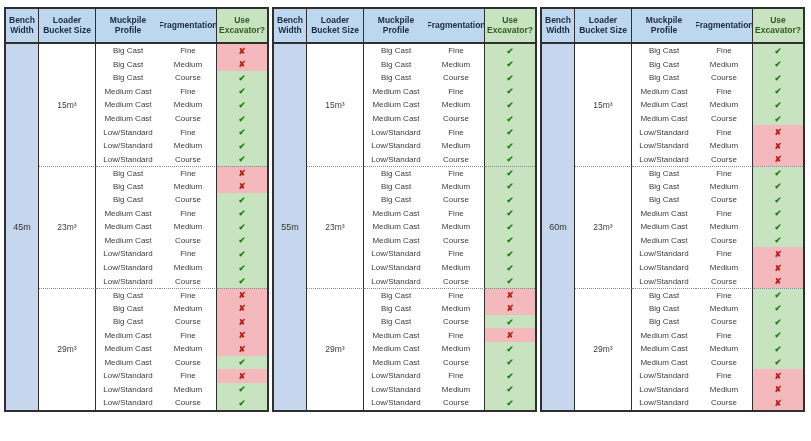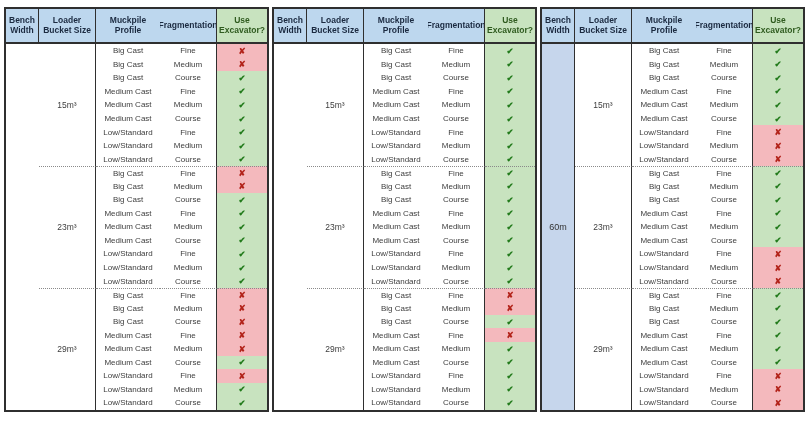--- a/index.html
+++ b/index.html
@@ -25,20 +25,21 @@
 <div class="wrap">
   <div class="tables-row">
       <div class="dtable">
         <div class="hc b-r" style="grid-area: 1 / 1 / 2 / 2;">Bench Width</div>
         <div class="hc b-r" style="grid-area: 1 / 2 / 2 / 3;">Loader Bucket Size</div>
         <div class="hc" style="grid-area: 1 / 3 / 2 / 4;">Muckpile Profile</div>
         <div class="hc b-r hc-frag" style="grid-area: 1 / 4 / 2 / 5;">
           <div>Fragmentation</div>
         </div>
         <div class="hc green-h" style="grid-area: 1 / 5 / 2 / 6;">Use Excavator?</div>
+        <div class="bench" style="grid-area: 2 / 1 / 29 / 2;">45m</div>
         <div class="bucket" style="grid-area: 2 / 2 / 11 / 3;">15m³</div>
         <div class="cell" style="grid-area: 2 / 3 / 3 / 4;">Big Cast</div>
         <div class="cell b-r" style="grid-area: 2 / 4 / 3 / 5;">Fine</div>
         <div class="cell mark no" style="grid-area: 2 / 5 / 3 / 6;">✘</div>
         <div class="cell" style="grid-area: 3 / 3 / 4 / 4;">Big Cast</div>
         <div class="cell b-r" style="grid-area: 3 / 4 / 4 / 5;">Medium</div>
         <div class="cell mark no" style="grid-area: 3 / 5 / 4 / 6;">✘</div>
         <div class="cell" style="grid-area: 4 / 3 / 5 / 4;">Big Cast</div>
         <div class="cell b-r" style="grid-area: 4 / 4 / 5 / 5;">Course</div>
         <div class="cell mark yes" style="grid-area: 4 / 5 / 5 / 6;">✔</div>
@@ -118,20 +119,21 @@
         <div class="cell mark yes" style="grid-area: 28 / 5 / 29 / 6;">✔</div>
       </div>
       <div class="dtable">
         <div class="hc b-r" style="grid-area: 1 / 1 / 2 / 2;">Bench Width</div>
         <div class="hc b-r" style="grid-area: 1 / 2 / 2 / 3;">Loader Bucket Size</div>
         <div class="hc" style="grid-area: 1 / 3 / 2 / 4;">Muckpile Profile</div>
         <div class="hc b-r hc-frag" style="grid-area: 1 / 4 / 2 / 5;">
           <div>Fragmentation</div>
         </div>
         <div class="hc green-h" style="grid-area: 1 / 5 / 2 / 6;">Use Excavator?</div>
+        <div class="bench" style="grid-area: 2 / 1 / 29 / 2;">55m</div>
         <div class="bucket" style="grid-area: 2 / 2 / 11 / 3;">15m³</div>
         <div class="cell" style="grid-area: 2 / 3 / 3 / 4;">Big Cast</div>
         <div class="cell b-r" style="grid-area: 2 / 4 / 3 / 5;">Fine</div>
         <div class="cell mark yes" style="grid-area: 2 / 5 / 3 / 6;">✔</div>
         <div class="cell" style="grid-area: 3 / 3 / 4 / 4;">Big Cast</div>
         <div class="cell b-r" style="grid-area: 3 / 4 / 4 / 5;">Medium</div>
         <div class="cell mark yes" style="grid-area: 3 / 5 / 4 / 6;">✔</div>
         <div class="cell" style="grid-area: 4 / 3 / 5 / 4;">Big Cast</div>
         <div class="cell b-r" style="grid-area: 4 / 4 / 5 / 5;">Course</div>
         <div class="cell mark yes" style="grid-area: 4 / 5 / 5 / 6;">✔</div>

